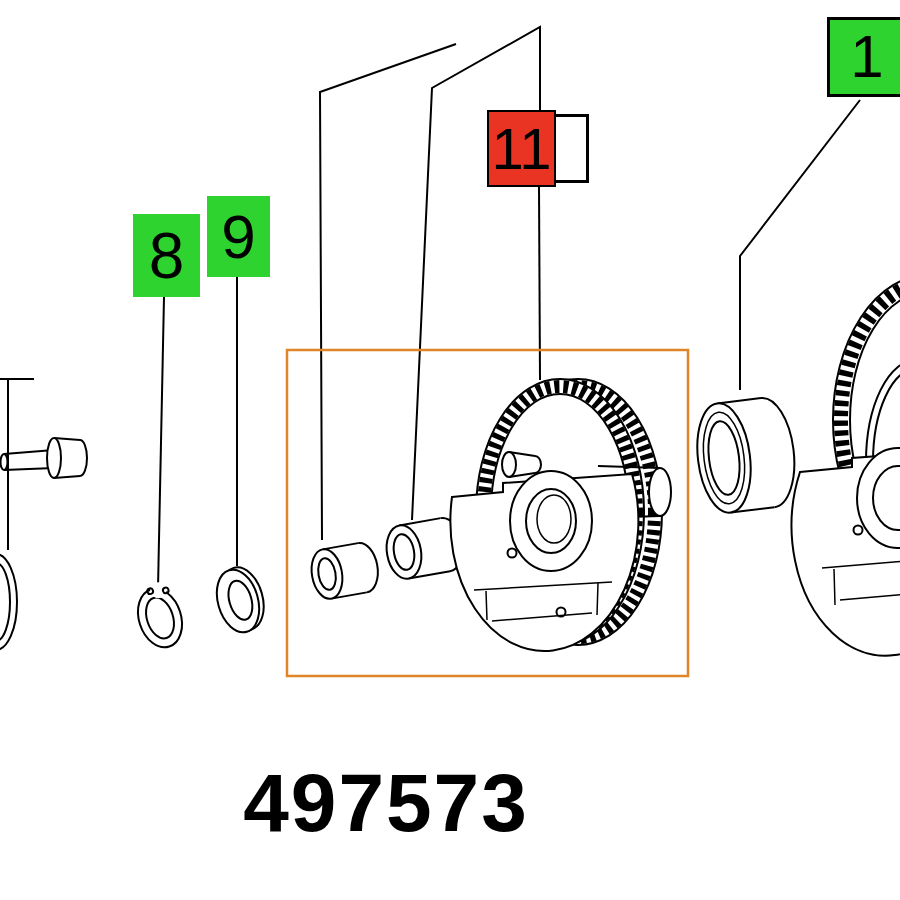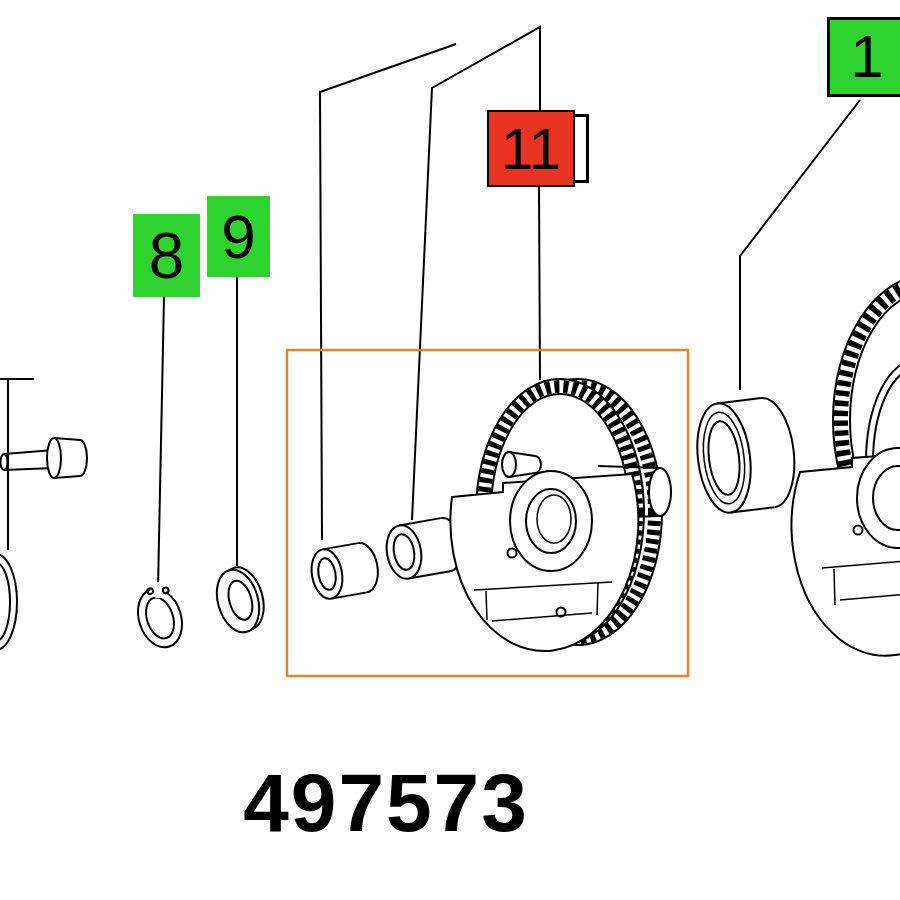--- a/index.html
+++ b/index.html
@@ -9,21 +9,21 @@
   .diagram-svg { position:absolute; left:0; top:0; z-index:1; }
   .highlight-rect { stroke:var(--highlight-orange,#e08428); }
   .part-label {
     position:absolute; display:flex; align-items:center; justify-content:center;
     color:var(--text,#000); z-index:3; line-height:1; user-select:none; cursor:pointer;
   }
   .green { background:var(--label-green,#2fd32f); }
   .red   { background:var(--label-red,#e93323); border:2px solid var(--label-border,#000); }
   .label-8  { left:133px; top:214px; width:67px; height:83px; font-size:64px; }
   .label-9  { left:207px; top:196px; width:63px; height:81px; font-size:62px; }
-  .label-11 { left:487px; top:110px; width:88px; height:77px; font-size:58px; }
+  .label-11 { left:487px; top:110px; width:69px; height:77px; font-size:58px; }
   .label-12 { left:827px; top:17px;  width:80px; height:80px; font-size:60px; border:3px solid var(--label-border,#000); }
   .label-outline {
     position:absolute; left:503px; top:114px; width:86px; height:69px;
     border:3px solid var(--label-border,#000); background:#fff; z-index:2;
   }
   .part-number {
     position:absolute; left:0; top:756px; width:772px; text-align:center;
     font-size:82px; font-weight:bold; letter-spacing:2px; color:var(--text,#000); z-index:1;
   }
 </style>

